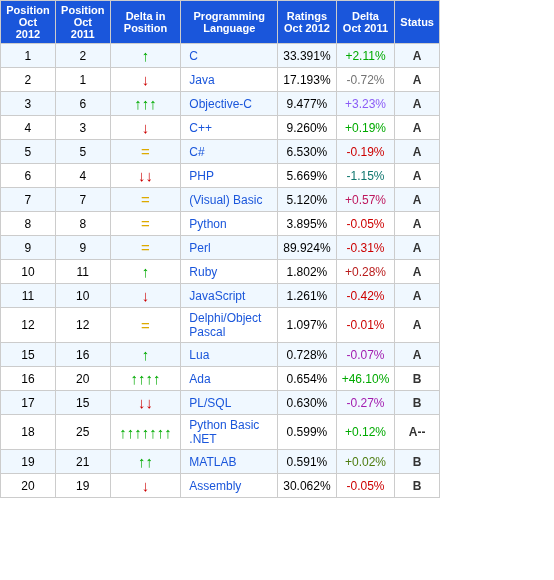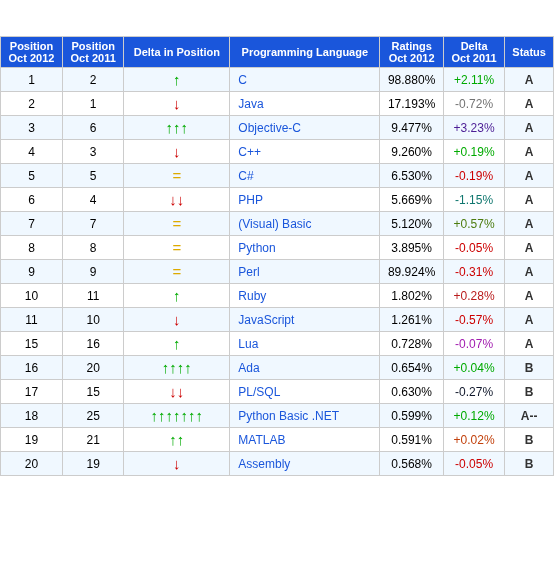--- a/index.html
+++ b/index.html
@@ -4,22 +4,21 @@
   <style>
     * { box-sizing: border-box; margin: 0; padding: 0; }
     body {
       font-family: Arial, sans-serif;
       font-size: 12px;
       background: #fff;
       width: 554px;
     }
     table {
       border-collapse: collapse;
-      width: 554px;
-      margin-top: 36px;
+      width: 440px;
     }
     th, td {
       border: 1px solid #ccc;
       padding: 3px 5px;
       text-align: center;
       vertical-align: middle;
     }
     th {
       background: #1a56db;
       color: #fff;
@@ -53,40 +52,40 @@
       <th>Delta<br><span>Oct 2011</span></th>
       <th>Status</th>
     </tr>
   </thead>
   <tbody id="table-body">
   <tr>
     <td>1</td>
     <td>2</td>
     <td><span style="color:#00aa00;font-size:15px;">↑</span></td>
     <td class="lang">C</td>
-    <td>98.880%</td>
+    <td>33.391%</td>
     <td style="color:#00aa00">+2.11%</td>
     <td class="status">A</td>
   </tr>
       <tr>
     <td>2</td>
     <td>1</td>
     <td><span style="color:#cc0000;font-size:15px;">↓</span></td>
     <td class="lang">Java</td>
     <td>17.193%</td>
     <td style="color:#737373">-0.72%</td>
     <td class="status">A</td>
   </tr>
       <tr>
     <td>3</td>
     <td>6</td>
     <td><span style="color:#00aa00;font-size:15px;">↑↑↑</span></td>
     <td class="lang">Objective-C</td>
     <td>9.477%</td>
-    <td style="color:#4c1d95">+3.23%</td>
+    <td style="color:#8b5cf6">+3.23%</td>
     <td class="status">A</td>
   </tr>
       <tr>
     <td>4</td>
     <td>3</td>
     <td><span style="color:#cc0000;font-size:15px;">↓</span></td>
     <td class="lang">C++</td>
     <td>9.260%</td>
     <td style="color:#00aa00">+0.19%</td>
     <td class="status">A</td>
@@ -108,21 +107,21 @@
     <td>5.669%</td>
     <td style="color:#0f766e">-1.15%</td>
     <td class="status">A</td>
   </tr>
       <tr>
     <td>7</td>
     <td>7</td>
     <td><span style="color:#ddaa00;font-size:15px;">=</span></td>
     <td class="lang">(Visual) Basic</td>
     <td>5.120%</td>
-    <td style="color:#4d7c0f">+0.57%</td>
+    <td style="color:#be185d">+0.57%</td>
     <td class="status">A</td>
   </tr>
       <tr>
     <td>8</td>
     <td>8</td>
     <td><span style="color:#ddaa00;font-size:15px;">=</span></td>
     <td class="lang">Python</td>
     <td>3.895%</td>
     <td style="color:#cc0000">-0.05%</td>
     <td class="status">A</td>
@@ -144,71 +143,80 @@
     <td>1.802%</td>
     <td style="color:#b91c1c">+0.28%</td>
     <td class="status">A</td>
   </tr>
       <tr>
     <td>11</td>
     <td>10</td>
     <td><span style="color:#cc0000;font-size:15px;">↓</span></td>
     <td class="lang">JavaScript</td>
     <td>1.261%</td>
-    <td style="color:#cc0000">-0.57%</td>
+    <td style="color:#cc0000">-0.42%</td>
+    <td class="status">A</td>
+  </tr>
+      <tr>
+    <td>12</td>
+    <td>12</td>
+    <td><span style="color:#ddaa00;font-size:15px;">=</span></td>
+    <td class="lang">Delphi/Object Pascal</td>
+    <td>1.097%</td>
+    <td style="color:#cc0000">-0.01%</td>
     <td class="status">A</td>
   </tr>
       <tr>
     <td>15</td>
     <td>16</td>
     <td><span style="color:#00aa00;font-size:15px;">↑</span></td>
     <td class="lang">Lua</td>
     <td>0.728%</td>
     <td style="color:#a21caf">-0.07%</td>
     <td class="status">A</td>
   </tr>
       <tr>
     <td>16</td>
     <td>20</td>
     <td><span style="color:#00aa00;font-size:15px;">↑↑↑↑</span></td>
     <td class="lang">Ada</td>
     <td>0.654%</td>
-    <td style="color:#00aa00">+0.04%</td>
+    <td style="color:#00aa00">+46.10%</td>
     <td class="status">B</td>
   </tr>
       <tr>
     <td>17</td>
     <td>15</td>
     <td><span style="color:#cc0000;font-size:15px;">↓↓</span></td>
     <td class="lang">PL/SQL</td>
     <td>0.630%</td>
-    <td style="color:#0f172a">-0.27%</td>
+    <td style="color:#a21caf">-0.27%</td>
     <td class="status">B</td>
   </tr>
       <tr>
     <td>18</td>
     <td>25</td>
     <td><span style="color:#00aa00;font-size:15px;">↑↑↑↑↑↑↑</span></td>
     <td class="lang">Python Basic .NET</td>
     <td>0.599%</td>
     <td style="color:#00aa00">+0.12%</td>
     <td class="status">A--</td>
   </tr>
       <tr>
     <td>19</td>
     <td>21</td>
     <td><span style="color:#00aa00;font-size:15px;">↑↑</span></td>
     <td class="lang">MATLAB</td>
     <td>0.591%</td>
-    <td style="color:#c2410c">+0.02%</td>
+    <td style="color:#4d7c0f">+0.02%</td>
     <td class="status">B</td>
   </tr>
       <tr>
     <td>20</td>
     <td>19</td>
     <td><span style="color:#cc0000;font-size:15px;">↓</span></td>
     <td class="lang">Assembly</td>
-    <td>0.568%</td>
+    <td>30.062%</td>
     <td style="color:#cc0000">-0.05%</td>
     <td class="status">B</td>
   </tr>
     </tbody>
 </table>
 
 </body></html>

